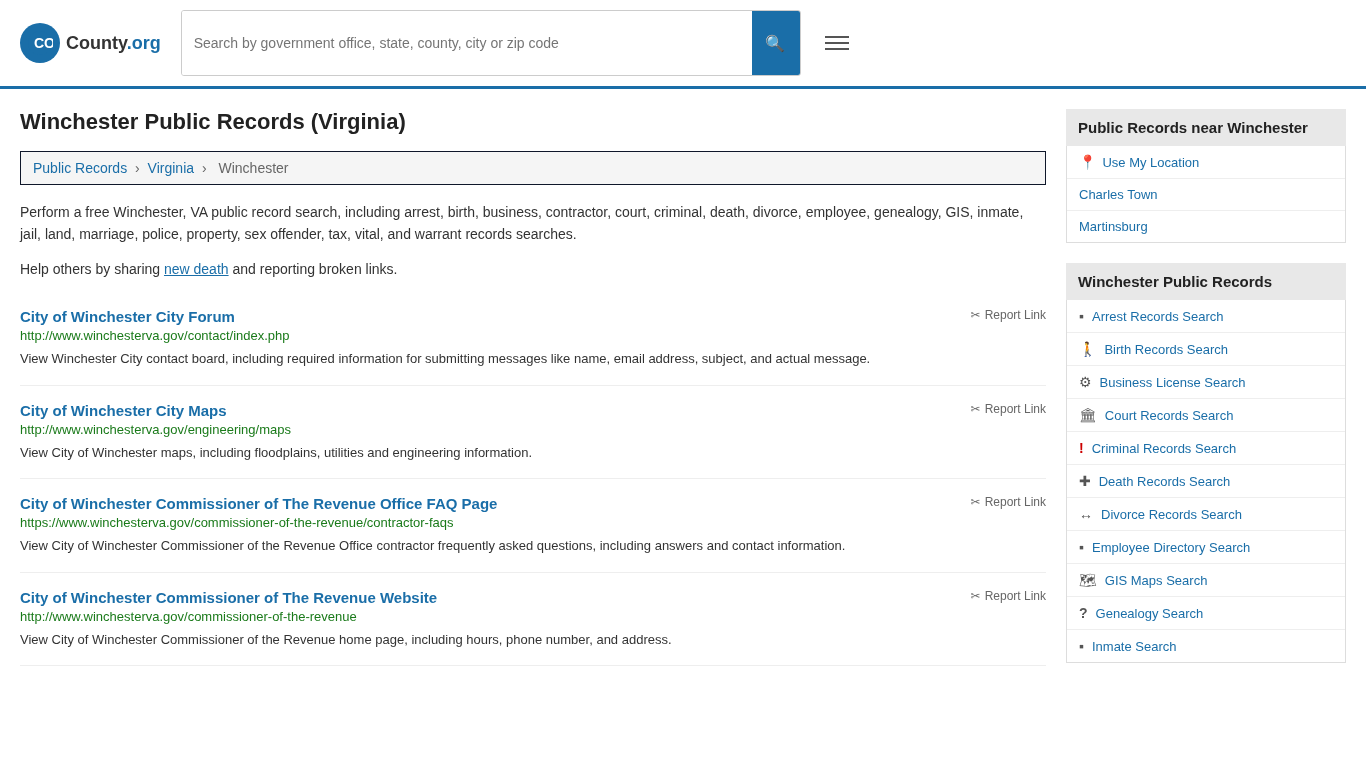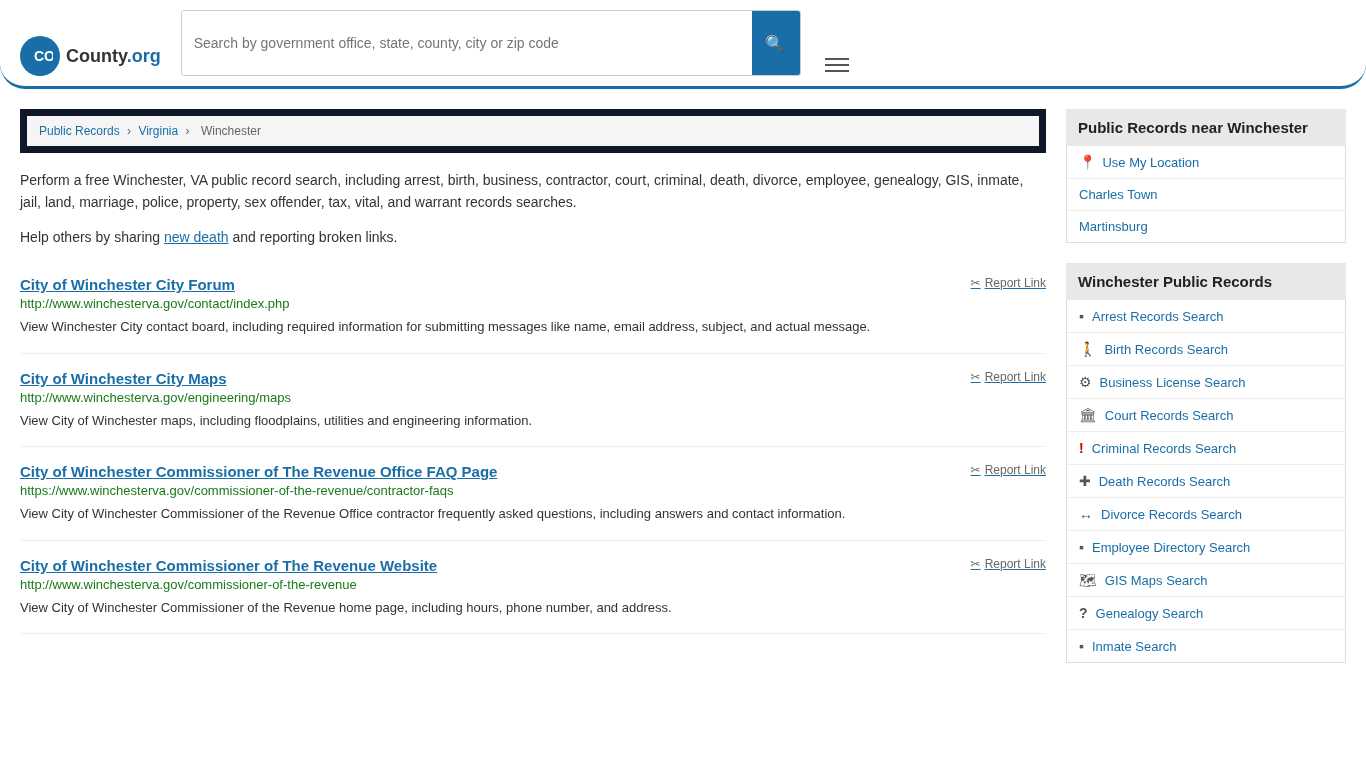--- a/index.html
+++ b/index.html
@@ -4,23 +4,22 @@
   <style>
     * { box-sizing: border-box; margin: 0; padding: 0; }
     body { font-family: Arial, sans-serif; font-size: 14px; color: #333; background: #fff; }
 
     
     .header {
       background: #fff;
       border-bottom: 3px solid #1a6ea8;
       padding: 10px 20px;
       display: flex;
-      align-items: flex-end;
+      align-items: center;
       gap: 20px;
-      border-radius: 25px;
     }
     .logo-area {
       display: flex;
       align-items: center;
       gap: 6px;
       text-decoration: none;
     }
     .logo-circle {
       width: 40px;
       height: 40px;
@@ -95,40 +94,39 @@
       flex: 1;
     }
     .page-title {
       font-size: 22px;
       font-weight: bold;
       color: #222;
       margin-bottom: 16px;
     }
     .breadcrumb {
       background: #f5f5f5;
-      border: 7px solid #0f172a;
+      border: 1px solid #0f172a;
       padding: 8px 12px;
       margin-bottom: 16px;
-      font-size: 12px;
+      font-size: 14px;
     }
     .breadcrumb a { color: #1a6ea8; text-decoration: none; }
     .breadcrumb span { color: #666; margin: 0 4px; }
     .intro-text { font-size: 14px; line-height: 1.6; color: #333; margin-bottom: 12px; }
     .new-links { color: #1a6ea8; text-decoration: underline; cursor: pointer; }
 
     
     .result-item {
       border-bottom: 1px solid #eee;
       padding: 16px 0;
     }
     .result-title {
       font-size: 15px;
       font-weight: bold;
       color: #1a6ea8;
-      text-decoration: underline;
       cursor: pointer;
       display: flex;
       align-items: flex-start;
     }
     .result-title-text { flex: 1; }
     .report-link {
       font-size: 12px;
       color: #666;
       display: flex;
       align-items: center;
@@ -209,20 +207,21 @@
     <span></span>
     <span></span>
     <span></span>
   </button>
 </header>
 
 <div class="main-container">
 
   <div class="content">
 
+    <h1 class="page-title">Winchester Public Records (Virginia)</h1>
 
     <div class="breadcrumb">
       <a>Public Records</a>
       <span> › </span>
       <a>Virginia</a>
       <span> › </span>
       <span>Winchester</span>
     </div>
 
     <p class="intro-text">Perform a free Winchester, VA public record search, including arrest, birth, business, contractor, court, criminal, death, divorce, employee, genealogy, GIS, inmate, jail, land, marriage, police, property, sex offender, tax, vital, and warrant records searches.</p>

